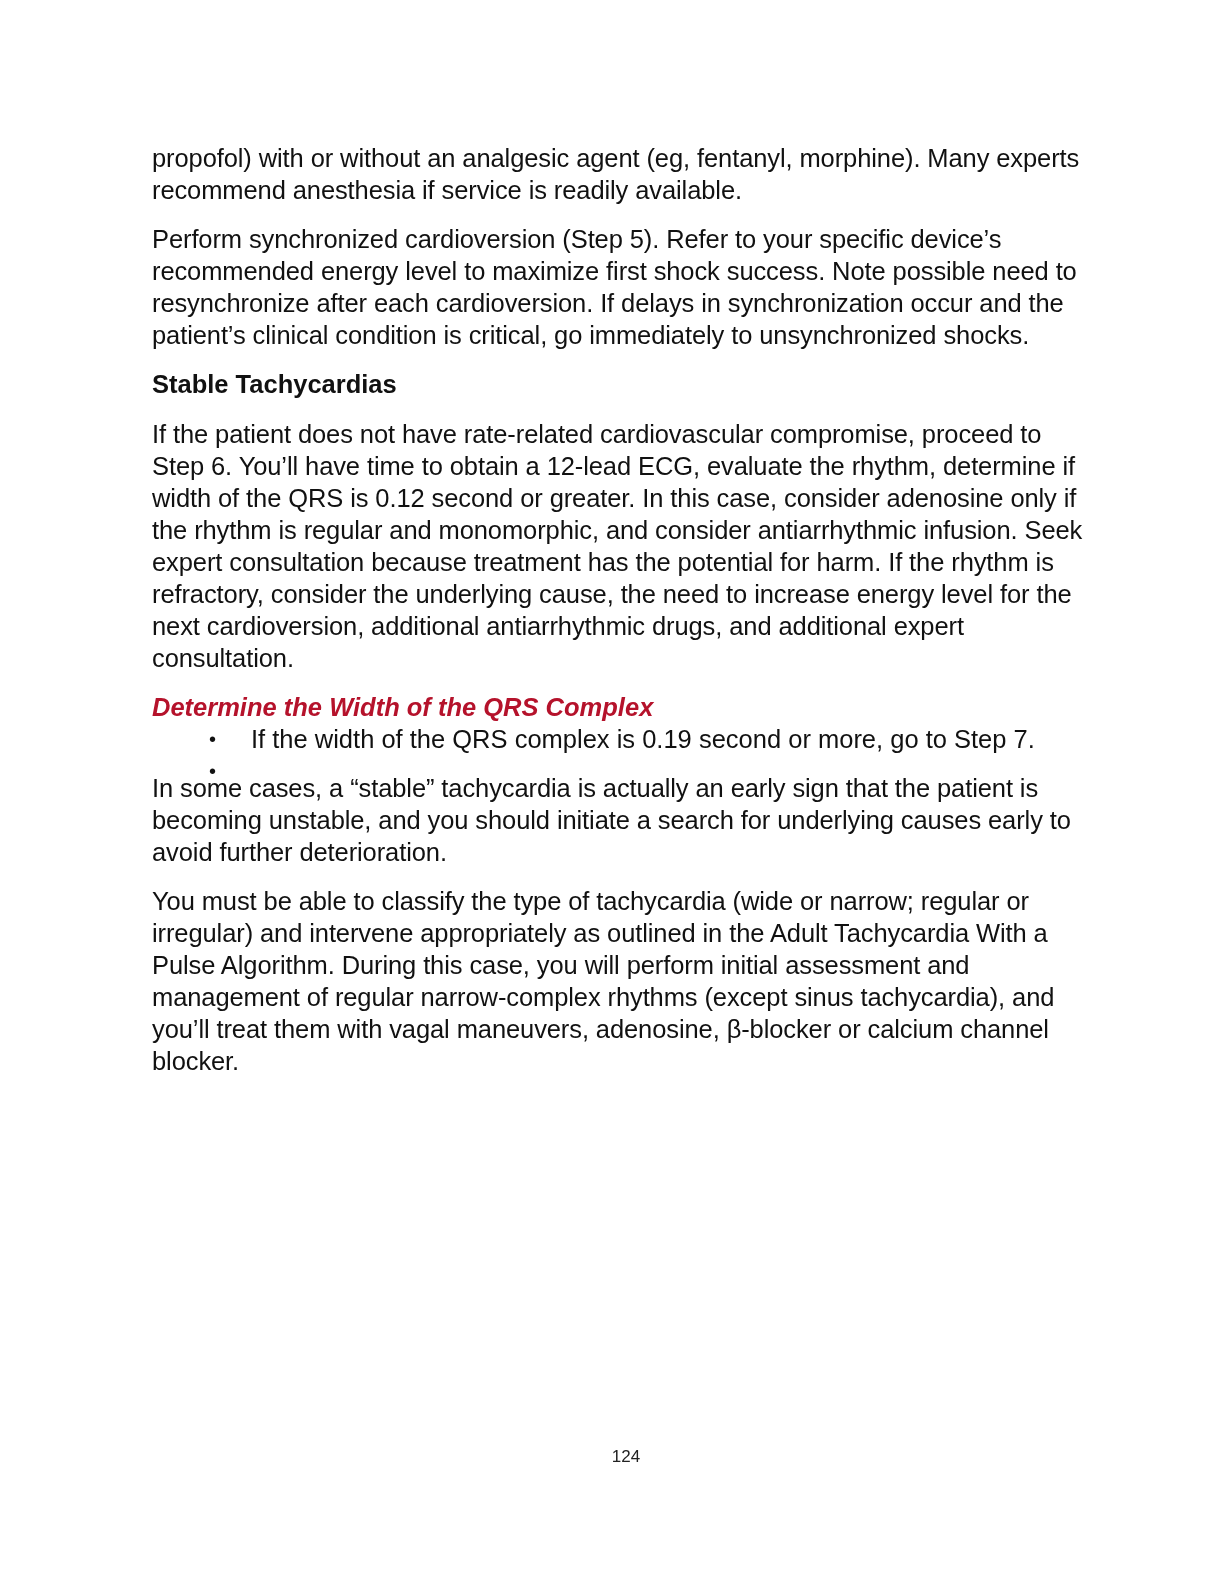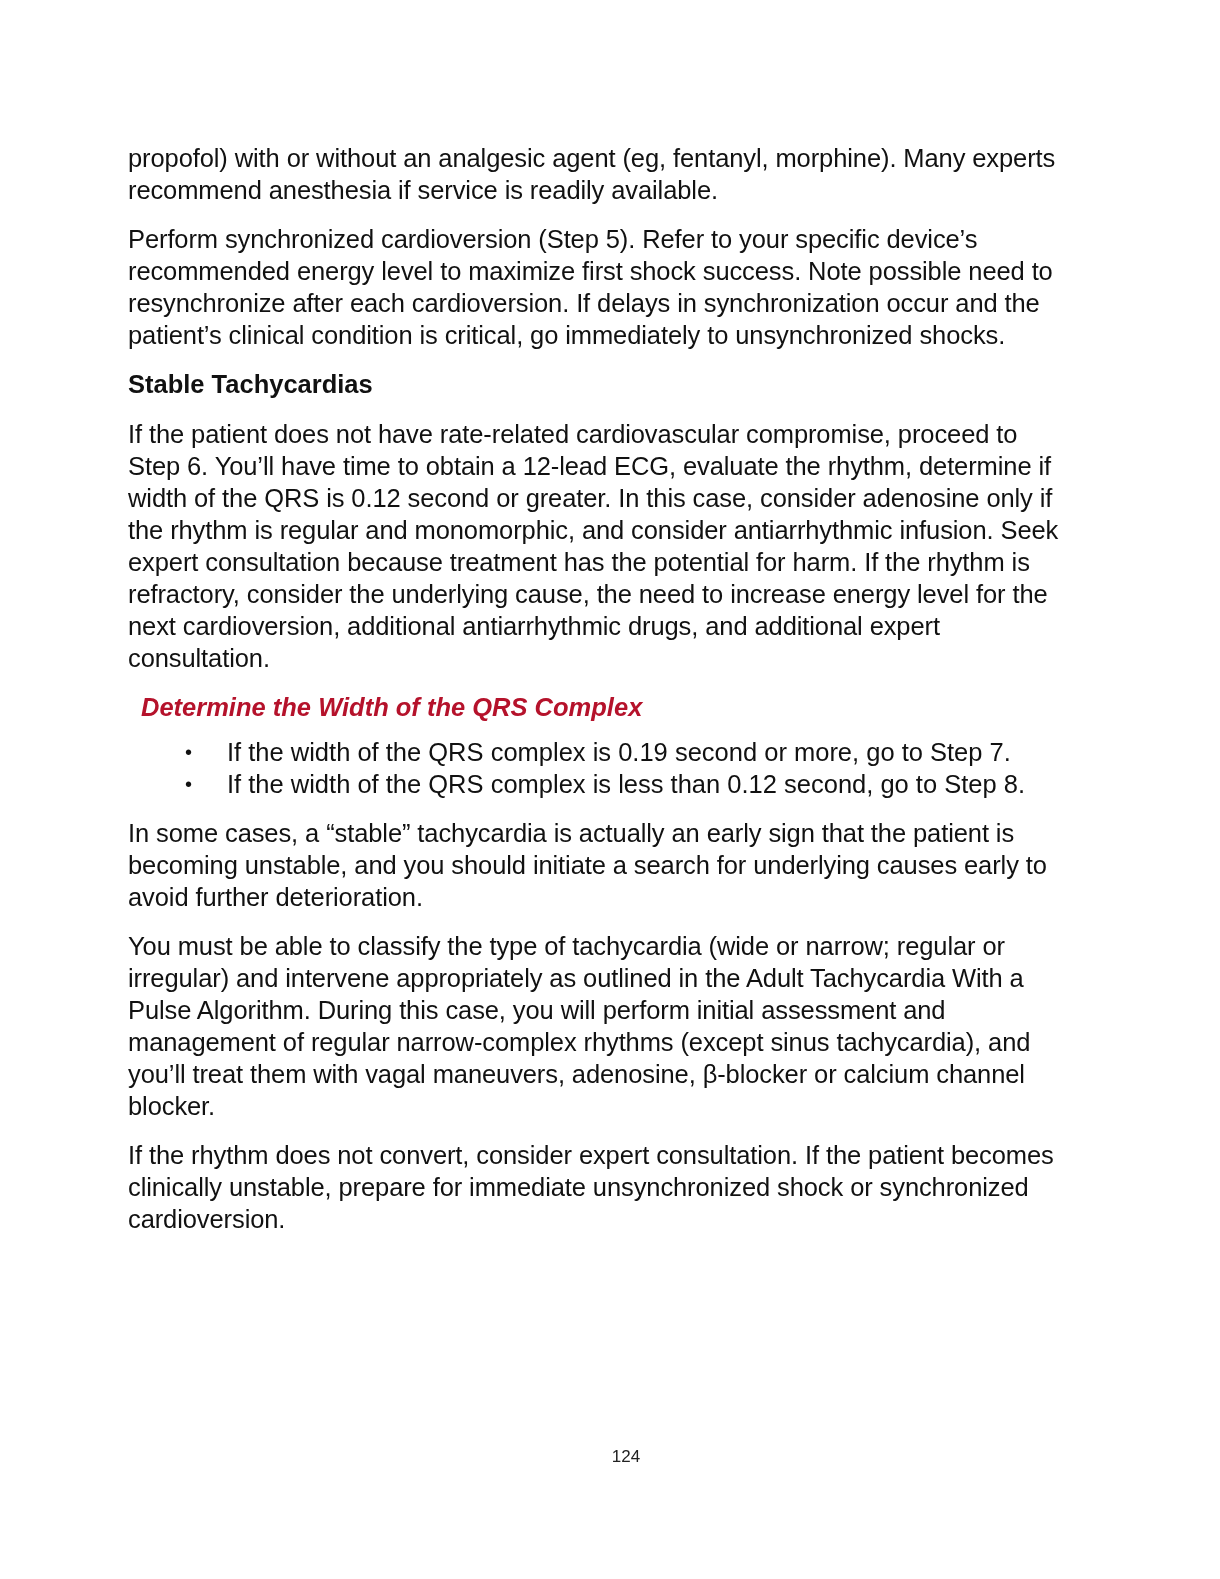--- a/index.html
+++ b/index.html
@@ -10,21 +10,21 @@
     body {
       width: 1220px;
       height: 1579px;
       position: relative;
       overflow: hidden;
       color: #111111;
       font-family: "Liberation Sans", sans-serif;
     }
     .page {
       position: absolute;
-      left: 128px;
+      left: 152px;
       top: 142px;
       width: 935px;
     }
     .para {
       font-size: 25.5px;
       line-height: 32px;
       margin: 0 0 17px 0;
       letter-spacing: -0.1px;
     }
     .section-heading {
@@ -32,21 +32,21 @@
       line-height: 32px;
       font-weight: bold;
       margin: 12px 0 18px 0;
     }
     .sub-heading {
       font-size: 25.5px;
       line-height: 32px;
       font-weight: bold;
       font-style: italic;
       color: #b5122b;
-      margin: 13px;
+      margin: 0;
     }
     .bullets {
       list-style: none;
       margin: 0 0 17px 0;
       padding: 0;
     }
     .bullet-item {
       position: relative;
       padding-left: 99px;
       padding-right: 10px;
@@ -81,22 +81,20 @@
   <p class="para">If the patient does not have rate-related cardiovascular compromise, proceed to Step 6. You’ll have time to obtain a 12-lead ECG, evaluate the rhythm, determine if width of the QRS is 0.12 second or greater. In this case, consider adenosine only if the rhythm is regular and monomorphic, and consider antiarrhythmic infusion. Seek expert consultation because treatment has the potential for harm. If the rhythm is refractory, consider the underlying cause, the need to increase energy level for the next cardioversion, additional antiarrhythmic drugs, and additional expert consultation.</p>
 
   <h3 class="sub-heading">Determine the Width of the QRS Complex</h3>
   <ul class="bullets">
     <li class="bullet-item">
       <span class="bullet-dot">•</span>
       <span>If the width of the QRS complex is 0.19 second or more, go to Step 7.</span>
     </li>
     <li class="bullet-item">
       <span class="bullet-dot">•</span>
-      <span>If the width of the QRS complex is less than 0.12 second, go to Step 8.</span>
     </li>
   </ul>
 
   <p class="para">In some cases, a “stable” tachycardia is actually an early sign that the patient is becoming unstable, and you should initiate a search for underlying causes early to avoid further deterioration.</p>
   <p class="para">You must be able to classify the type of tachycardia (wide or narrow; regular or irregular) and intervene appropriately as outlined in the Adult Tachycardia With a Pulse Algorithm. During this case, you will perform initial assessment and management of regular narrow-complex rhythms (except sinus tachycardia), and you’ll treat them with vagal maneuvers, adenosine, β-blocker or calcium channel blocker.</p>
-  <p class="para">If the rhythm does not convert, consider expert consultation. If the patient becomes clinically unstable, prepare for immediate unsynchronized shock or synchronized cardioversion.</p>
 </div>
 
 <div class="page-number">124</div>
 
 </body></html>

